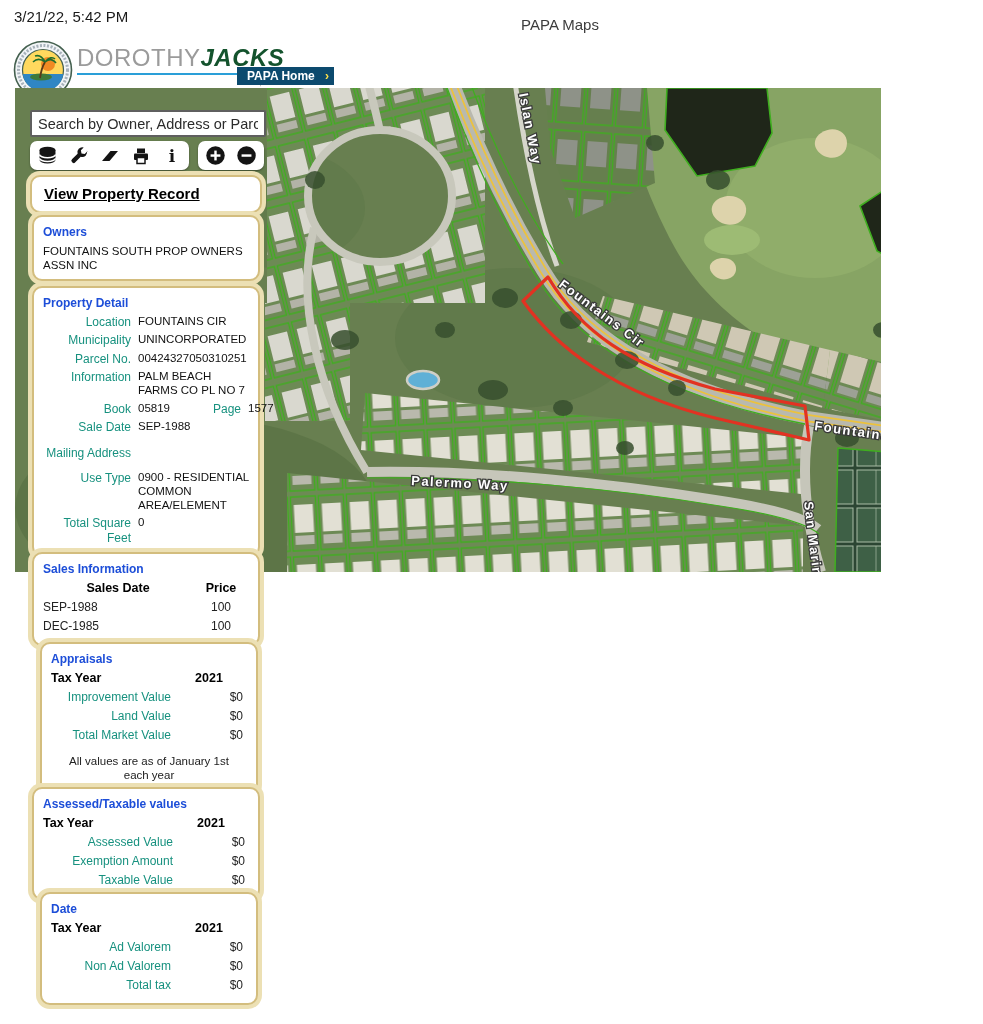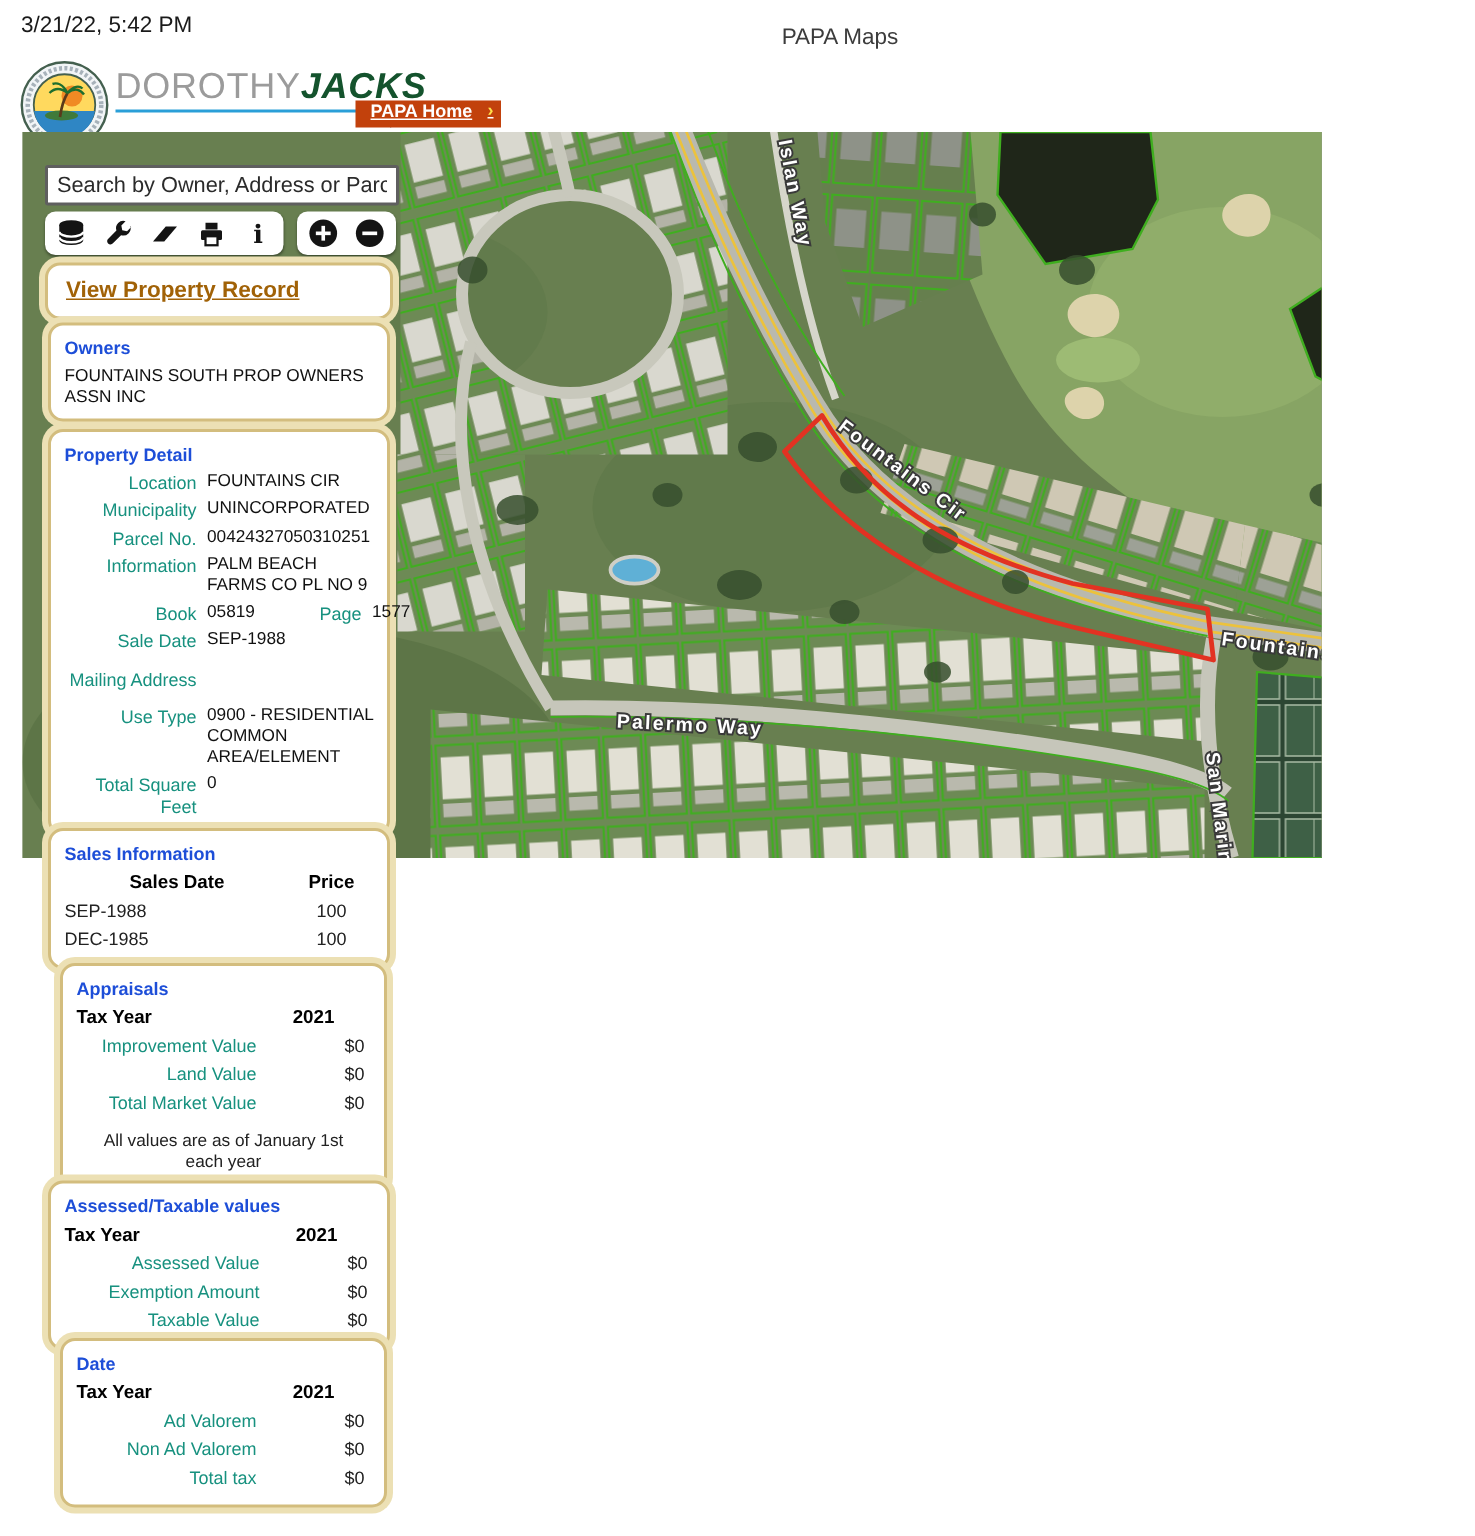--- a/index.html
+++ b/index.html
@@ -12,23 +12,23 @@
   
   .seal { position:absolute; left:13px; top:40px; width:60px; height:60px; }
   .brand { position:absolute; left:77px; top:44px; width:206px; }
   .brand-name { font-size:24px; letter-spacing:.5px; white-space:nowrap; }
   .brand-first { color:#9b9b9b; font-weight:400; }
   .brand-last { color:#14532d; font-weight:700;font-style:italic; }
   .brand-rule { height:2px; background:#2a9fd8; margin-top:1px; }
   .brand-creds { text-align:right; font-size:9.5px; color:#8a8a8a; margin-top:1px; }
   .brand-org { font-size:11.5px; color:#8f8f8f; margin-top:1px; white-space:nowrap; }
   .brand-tagline { font-size:13px; font-weight:700; font-style:italic; color:#2a9fd8; text-align:center; margin-top:2px; }
-  .home-btn { position:absolute; left:237px; top:67px; width:97px; height:18px; background:#c2410c;
-    color:#fff; font-size:12px; font-weight:700; display:flex; padding:0 5px 0 10px;
-    cursor:pointer;text-decoration:underline; }
+  .home-btn { position:absolute; left:237px; top:67px; width:97px; height:18px; background:#0c4a6e;
+    color:#fff; font-size:12px; font-weight:700; display:flex; align-items:center; padding:0 5px 0 10px;
+    cursor:pointer; }
   .home-btn .arrow { margin-left:auto; color:#ffe24a; font-weight:700; font-size:12px; line-height:1; }
 
   
   .map { position:absolute; left:15px; top:88px; width:945px; height:484px; background:#687f50; }
 
   
   .search-box { position:absolute; left:30px; top:110px; width:236px; height:27px; border:2px solid #5f5f5f;
     border-radius:2px; background:#fff; font-size:14.5px; padding:0 6px; color:#222;
     font-family:"Liberation Sans",sans-serif; }
   .search-box::placeholder { color:#2b2b2b; opacity:1; }
@@ -36,21 +36,21 @@
   .toolbar { position:absolute; left:30px; top:141px; display:flex; gap:9px; }
   .tool-group { background:#fff; border-radius:7px; box-shadow:0 1px 2px rgba(0,0,0,.4);
     display:flex; align-items:center; padding:4px 7px; gap:10px; }
   .tool-btn { width:21px; height:21px; display:flex; align-items:center; justify-content:center; cursor:pointer; }
 
   .panel { position:absolute; background:#fff; border:2px solid #d3bd7e; box-shadow:0 0 0 4px #ece0b4;
     border-radius:10px; padding:6px 9px; }
   .panel-title { font-size:12px; font-weight:700; color:#1d4ed8; text-align:left; margin:2px 0 5px; }
 
   .vpr { left:30px; top:175px; width:232px; padding:8px 12px; }
-  .vpr a { color:#a16207; font-weight:700; font-size:15px; }
+  .vpr a { color:#000000; font-weight:700; font-size:15px; }
 
   .owners { left:32px; top:215px; width:228px; }
   .owners-body { font-size:11.5px; color:#111; line-height:1.25; }
 
   .pdetail { left:32px; top:286px; width:228px; }
   .pd-row { display:grid; grid-template-columns:88px 1fr; column-gap:7px; margin:4px 0; }
   .pd-row4 { display:grid; grid-template-columns:88px 58px 38px 1fr; column-gap:7px; margin:4px 0; }
   .pd-label { color:#17917f; text-align:right; font-size:12px; line-height:1.2; }
   .pd-value { color:#111; font-size:11.5px; line-height:1.2; }
   .pd-gap { height:3px; }
@@ -284,21 +284,21 @@
     <div class="pd-row">
       <div class="pd-label">Municipality</div>
       <div class="pd-value">UNINCORPORATED</div>
     </div>
     <div class="pd-row">
       <div class="pd-label">Parcel No.</div>
       <div class="pd-value">00424327050310251</div>
     </div>
     <div class="pd-row">
       <div class="pd-label">Information</div>
-      <div class="pd-value">PALM BEACH FARMS CO PL NO 9</div>
+      <div class="pd-value">PALM BEACH FARMS CO PL NO 7</div>
     </div>
     <div class="pd-row4">
       <div class="pd-label">Book</div>
       <div class="pd-value">05819</div>
       <div class="pd-label">Page</div>
       <div class="pd-value">1577</div>
     </div>
     <div class="pd-row">
       <div class="pd-label">Sale Date</div>
       <div class="pd-value">SEP-1988</div>

